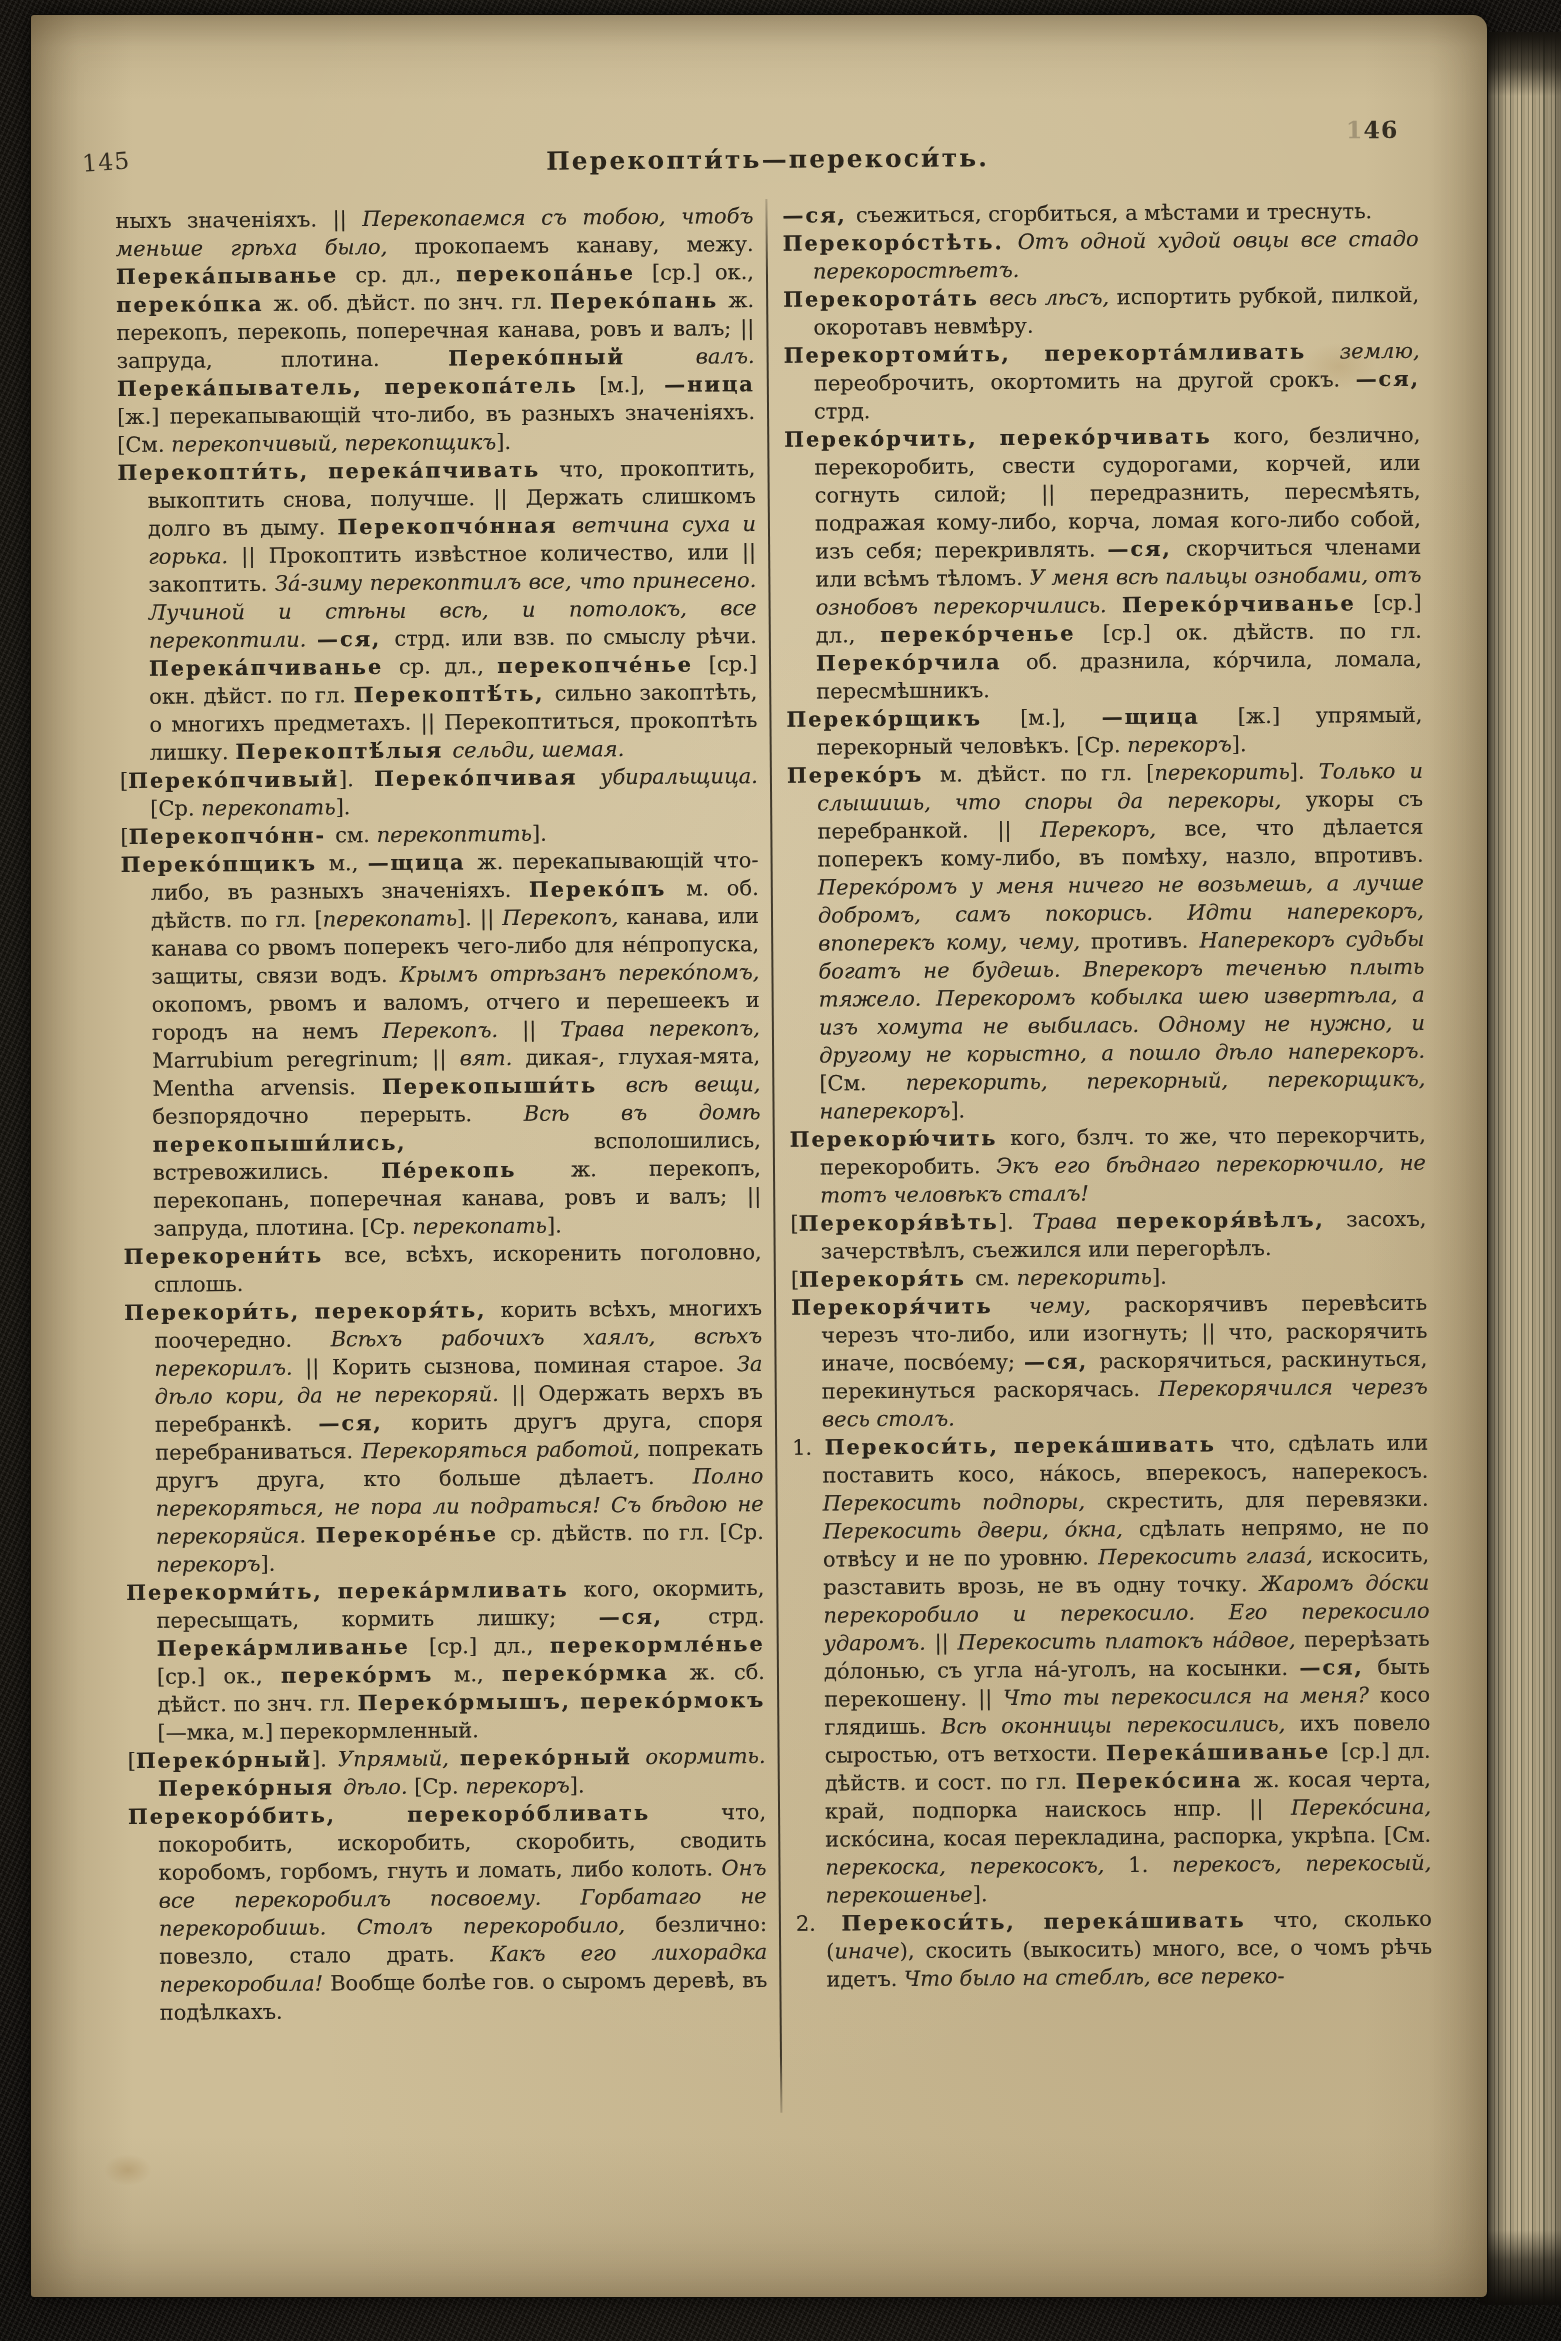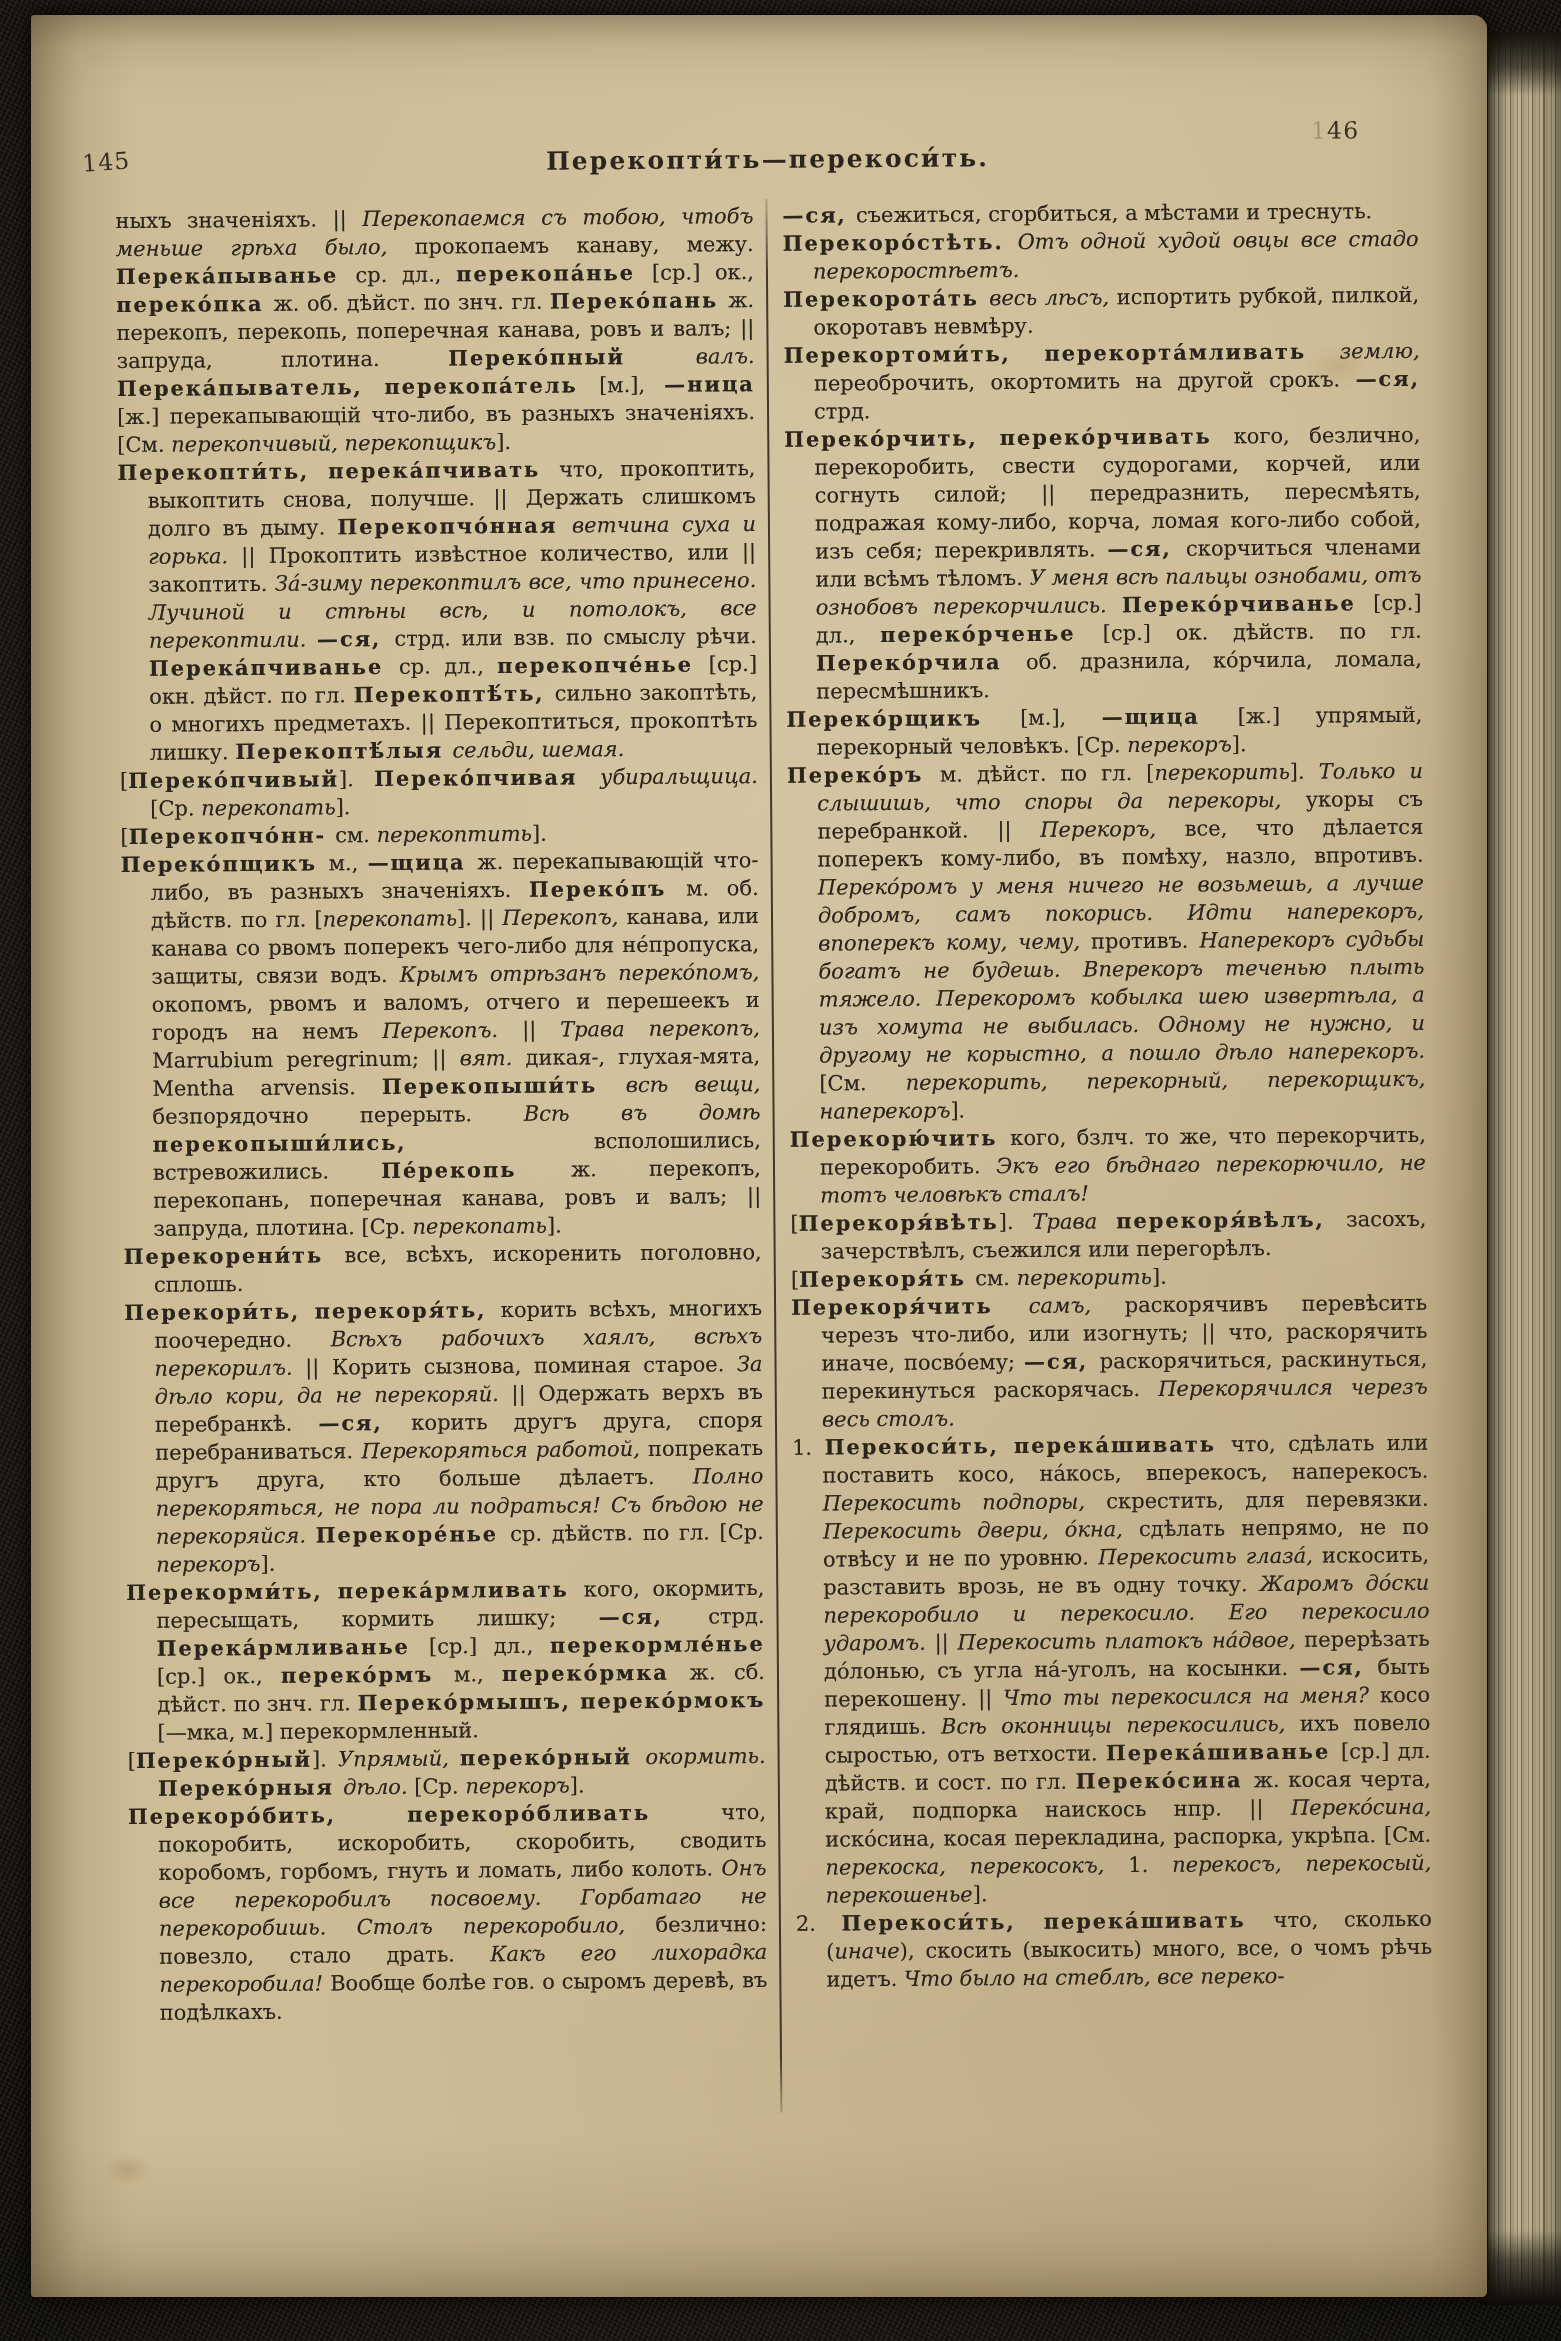--- a/index.html
+++ b/index.html
@@ -33,21 +33,21 @@
       linear-gradient(270deg, rgba(92,72,42,.30) 0px, rgba(92,72,42,.08) 59px, rgba(92,72,42,0) 123px),
       linear-gradient(0deg, rgba(92,72,42,.30) 0px, rgba(92,72,42,.10) 75px, rgba(92,72,42,0) 161px),
       linear-gradient(180deg, rgba(92,72,42,.28) 0px, rgba(92,72,42,.08) 32px, rgba(92,72,42,0) 86px),
       #cdbd97;
     box-shadow: 0 0 0 1.1px #0d0b08, 0 0 24px rgba(0,0,0,.8), inset 0 0 48px rgba(70,55,30,.35);
     border-radius:3.2px 14px 5.4px 3.2px;
   }
   .page-inner{position:absolute;inset:0;transform:rotate(-0.45deg);transform-origin:50% 45%;}
   .pagenum{position:absolute;font-size:23.6px;color:#352e22;letter-spacing:1.1px;}
   .pn-left{left:58px;top:128px;transform:rotate(-3.5deg);}
-  .pn-right{left:1287px;top:106px;}
+  .pn-right{left:1322px;top:106px;font-weight:bold;}
   .pn-right::first-letter{opacity:.28;}
   .running-head{
     position:absolute;left:91px;top:130px;width:1305px;text-align:center;
     font-size:25px;font-weight:bold;letter-spacing:2.1px;color:#2b251b;
   }
   .textarea{position:absolute;left:91px;top:187px;width:1305px;color:#2a241b;}
   .col{position:absolute;top:0;width:638px;font-size:21px;line-height:28px;
        text-align:justify;text-shadow:0 0 0.5px rgba(45,35,20,.45);}
   .col.left{left:0;}
   .col.right{left:667px;width:636px;}
@@ -91,21 +91,21 @@
           <p class="entry cont"><span class="b">—ся, </span><span class="r">съежиться, сгорбиться, а мѣстами и треснуть.</span></p>
           <p class="entry"><span class="b">Перекоро́стѣть. </span><span class="i">Отъ одной худой овцы все стадо перекоростѣетъ.</span></p>
           <p class="entry"><span class="b">Перекорота́ть </span><span class="i">весь лѣсъ, </span><span class="r">испортить рубкой, пилкой, окоротавъ невмѣру.</span></p>
           <p class="entry"><span class="b">Перекортоми́ть, перекорта́мливать </span><span class="i">землю, </span><span class="r">переоброчить, окортомить на другой срокъ. </span><span class="b">—ся, </span><span class="r">стрд.</span></p>
           <p class="entry"><span class="b">Переко́рчить, переко́рчивать </span><span class="r">кого, безлично, перекоробить, свести судорогами, корчей, или согнуть силой; || передразнить, пересмѣять, подражая кому-либо, корча, ломая кого-либо собой, изъ себя; перекривлять. </span><span class="b">—ся, </span><span class="r">скорчиться членами или всѣмъ тѣломъ. </span><span class="i">У меня всѣ пальцы ознобами, отъ ознобовъ перекорчились. </span><span class="b">Переко́рчиванье </span><span class="r">[ср.] дл., </span><span class="b">переко́рченье </span><span class="r">[ср.] ок. дѣйств. по гл. </span><span class="b">Переко́рчила </span><span class="r">об. дразнила, ко́рчила, ломала, пересмѣшникъ.</span></p>
           <p class="entry"><span class="b">Переко́рщикъ </span><span class="r">[м.], </span><span class="b">—щица </span><span class="r">[ж.] упрямый, перекорный человѣкъ. [Ср. </span><span class="i">перекоръ</span><span class="r">].</span></p>
           <p class="entry"><span class="b">Переко́ръ </span><span class="r">м. дѣйст. по гл. [</span><span class="i">перекорить</span><span class="r">]. </span><span class="i">Только и слышишь, что споры да перекоры, </span><span class="r">укоры съ перебранкой. || </span><span class="i">Перекоръ, </span><span class="r">все, что дѣлается поперекъ кому-либо, въ помѣху, назло, впротивъ. </span><span class="i">Переко́ромъ у меня ничего не возьмешь, а лучше добромъ, самъ покорись. Идти наперекоръ, впоперекъ кому, чему, </span><span class="r">противъ. </span><span class="i">Наперекоръ судьбы богатъ не будешь. Вперекоръ теченью плыть тяжело. Перекоромъ кобылка шею извертѣла, а изъ хомута не выбилась. Одному не нужно, и другому не корыстно, а пошло дѣло наперекоръ. </span><span class="r">[См. </span><span class="i">перекорить, перекорный, перекорщикъ, наперекоръ</span><span class="r">].</span></p>
           <p class="entry"><span class="b">Перекорю́чить </span><span class="r">кого, бзлч. то же, что перекорчить, перекоробить. </span><span class="i">Экъ его бѣднаго перекорючило, не тотъ человѣкъ сталъ!</span></p>
           <p class="entry"><span class="r">[</span><span class="b">Перекоря́вѣть</span><span class="r">]. </span><span class="i">Трава </span><span class="b">перекоря́вѣлъ, </span><span class="r">засохъ, зачерствѣлъ, съежился или перегорѣлъ.</span></p>
           <p class="entry"><span class="r">[</span><span class="b">Перекоря́ть </span><span class="r">см. </span><span class="i">перекорить</span><span class="r">].</span></p>
-          <p class="entry"><span class="b">Перекоря́чить </span><span class="i">самъ, </span><span class="r">раскорячивъ перевѣсить черезъ что-либо, или изогнуть; || что, раскорячить иначе, посво́ему; </span><span class="b">—ся, </span><span class="r">раскорячиться, раскинуться, перекинуться раскорячась. </span><span class="i">Перекорячился черезъ весь столъ.</span></p>
+          <p class="entry"><span class="b">Перекоря́чить </span><span class="i">чему, </span><span class="r">раскорячивъ перевѣсить черезъ что-либо, или изогнуть; || что, раскорячить иначе, посво́ему; </span><span class="b">—ся, </span><span class="r">раскорячиться, раскинуться, перекинуться раскорячась. </span><span class="i">Перекорячился черезъ весь столъ.</span></p>
           <p class="entry"><span class="r">1. </span><span class="b">Перекоси́ть, перека́шивать </span><span class="r">что, сдѣлать или поставить косо, на́кось, вперекосъ, наперекосъ. </span><span class="i">Перекосить подпоры, </span><span class="r">скрестить, для перевязки. </span><span class="i">Перекосить двери, о́кна, </span><span class="r">сдѣлать непрямо, не по отвѣсу и не по уровню. </span><span class="i">Перекосить глаза́, </span><span class="r">искосить, разставить врозь, не въ одну точку. </span><span class="i">Жаромъ до́ски перекоробило и перекосило. Его перекосило ударомъ. </span><span class="r">|| </span><span class="i">Перекосить платокъ на́двое, </span><span class="r">перерѣзать до́лонью, съ угла на́-уголъ, на косынки. </span><span class="b">—ся, </span><span class="r">быть перекошену. || </span><span class="i">Что ты перекосился на меня? </span><span class="r">косо глядишь. </span><span class="i">Всѣ оконницы перекосились, </span><span class="r">ихъ повело сыростью, отъ ветхости. </span><span class="b">Перека́шиванье </span><span class="r">[ср.] дл. дѣйств. и сост. по гл. </span><span class="b">Переко́сина </span><span class="r">ж. косая черта, край, подпорка наискось нпр. || </span><span class="i">Переко́сина, </span><span class="r">иско́сина, косая перекладина, распорка, укрѣпа. [См. </span><span class="i">перекоска, перекосокъ, </span><span class="r">1. </span><span class="i">перекосъ, перекосый, перекошенье</span><span class="r">].</span></p>
           <p class="entry"><span class="r">2. </span><span class="b">Перекоси́ть, перека́шивать </span><span class="r">что, сколько (</span><span class="i">иначе</span><span class="r">), скосить (выкосить) много, все, о чомъ рѣчь идетъ. </span><span class="i">Что было на стеблѣ, все переко-</span></p>
         </div>
     </div>
     <div class="blotch bl1"></div>
     <div class="blotch bl2"></div>
   </div>
 </div>
 
 

